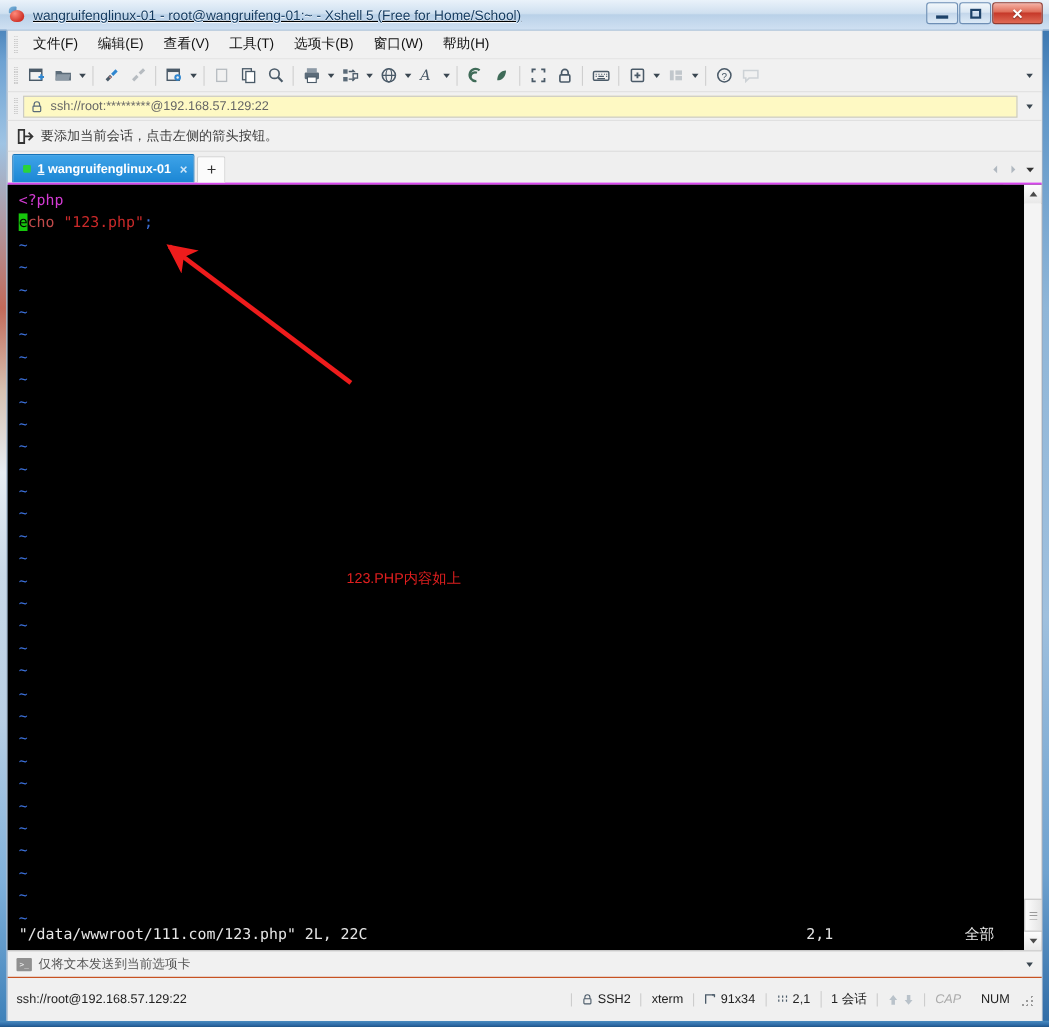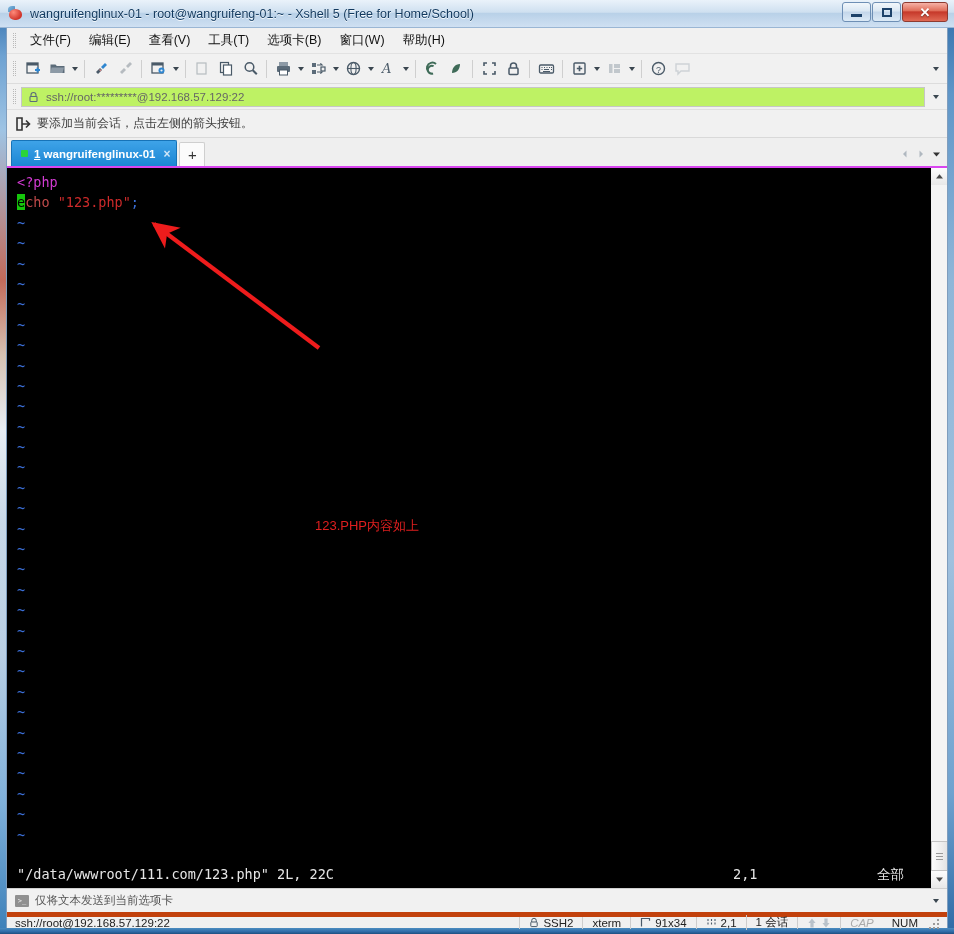--- a/index.html
+++ b/index.html
@@ -30,21 +30,21 @@
   #frame-bottom {
     position:absolute; left:0; bottom:0; width:954px; height:6px;
     background: linear-gradient(180deg,#4a8cc0 0%, #2f6ca8 60%, #1d4f80 100%);
   }
 
   
   #titlebar {
     position:absolute; left:0; top:0; width:954px; height:28px;
     background: linear-gradient(180deg,#eaf2fa 0%, #cfe0f0 45%, #b9d1e8 50%, #cfe0f2 100%);
     border-bottom: 1px solid #9ab6d4;
-    display:flex; align-items:center;
+    display:flex; align-items:center;text-decoration:underline;
   }
   #title-ico {
     width:16px; height:16px; margin-left:8px; margin-right:6px;
     position:relative; flex:none;
   }
   #title-ico .ball {
     position:absolute; left:1px; top:3px; width:13px; height:11px;
     background: radial-gradient(circle at 35% 30%, #ff8a7a, #d0342a 70%);
     border-radius: 50% 50% 45% 45%;
   }
@@ -120,21 +120,21 @@
   }
   .tb-sep { width:1px; height:18px; background:#cfcfcf; margin:0 4px; flex:none; }
   #tb-overflow { position:absolute; right:6px; top:0; height:30px; display:flex; align-items:center; }
 
   
   #addrbar {
     height:26px; background:#f1f1f1; display:flex; align-items:center;
     padding-left:4px; position:relative; border-bottom:1px solid #e0e0e0;
   }
   #addr-field {
-    flex:1; height:20px; background:#bef264; border:1px solid #c6c6c6;
+    flex:1; height:20px; background:#fef9c3; border:1px solid #c6c6c6;
     display:flex; align-items:center; margin-right:22px; padding-left:6px;
   }
   #addr-lock { width:13px; color:#5a6b7a; flex:none; display:flex; align-items:center;}
   #addr-text { font-size:11.5px; color:#666; margin-left:5px; white-space:nowrap; }
   #addr-caret { position:absolute; right:6px; top:0; height:26px; display:flex; align-items:center; }
 
   
   #hintbar {
     height:28px; background:#f1f1f1; display:flex; align-items:center;
     padding-left:8px; border-bottom:1px solid #d9d9d9;
@@ -224,21 +224,21 @@
   #send-ico {
     width:14px;height:12px;background:#909090; border-radius:1px; flex:none;
     display:flex;align-items:center;justify-content:center;
     font-size:7px;color:#f0f0f0; font-family:"DejaVu Sans Mono",monospace;
   }
   #send-text { font-size:11.5px; color:#555; margin-left:6px; }
   #send-caret { position:absolute; right:6px; top:0; height:24px; display:flex;align-items:center;}
 
   
   #statusbar {
-    height:16px; background:#f0f0f0; border-top:5px solid #c2410c;
+    height:40px; background:#f0f0f0; border-top:1px solid #c2410c;
     display:flex; align-items:center; position:relative; font-size:11.5px; color:#222;
   }
   #sb-left { margin-left:8px; white-space:nowrap; }
   #sb-right { position:absolute; right:4px; display:flex; align-items:center; }
   .sb-cell { display:flex; align-items:center; padding:0 9px; white-space:nowrap; gap:4px; }
   .sb-cell.sep { border-left:1px solid #cdcdcd; }
   .sb-dim { color:#aaa;font-style:italic; }
   .sb-ico { color:#4a5a68; display:flex; align-items:center; }
   #sb-grip {
     width:12px;height:12px;margin-left:2px;margin-right:2px;

